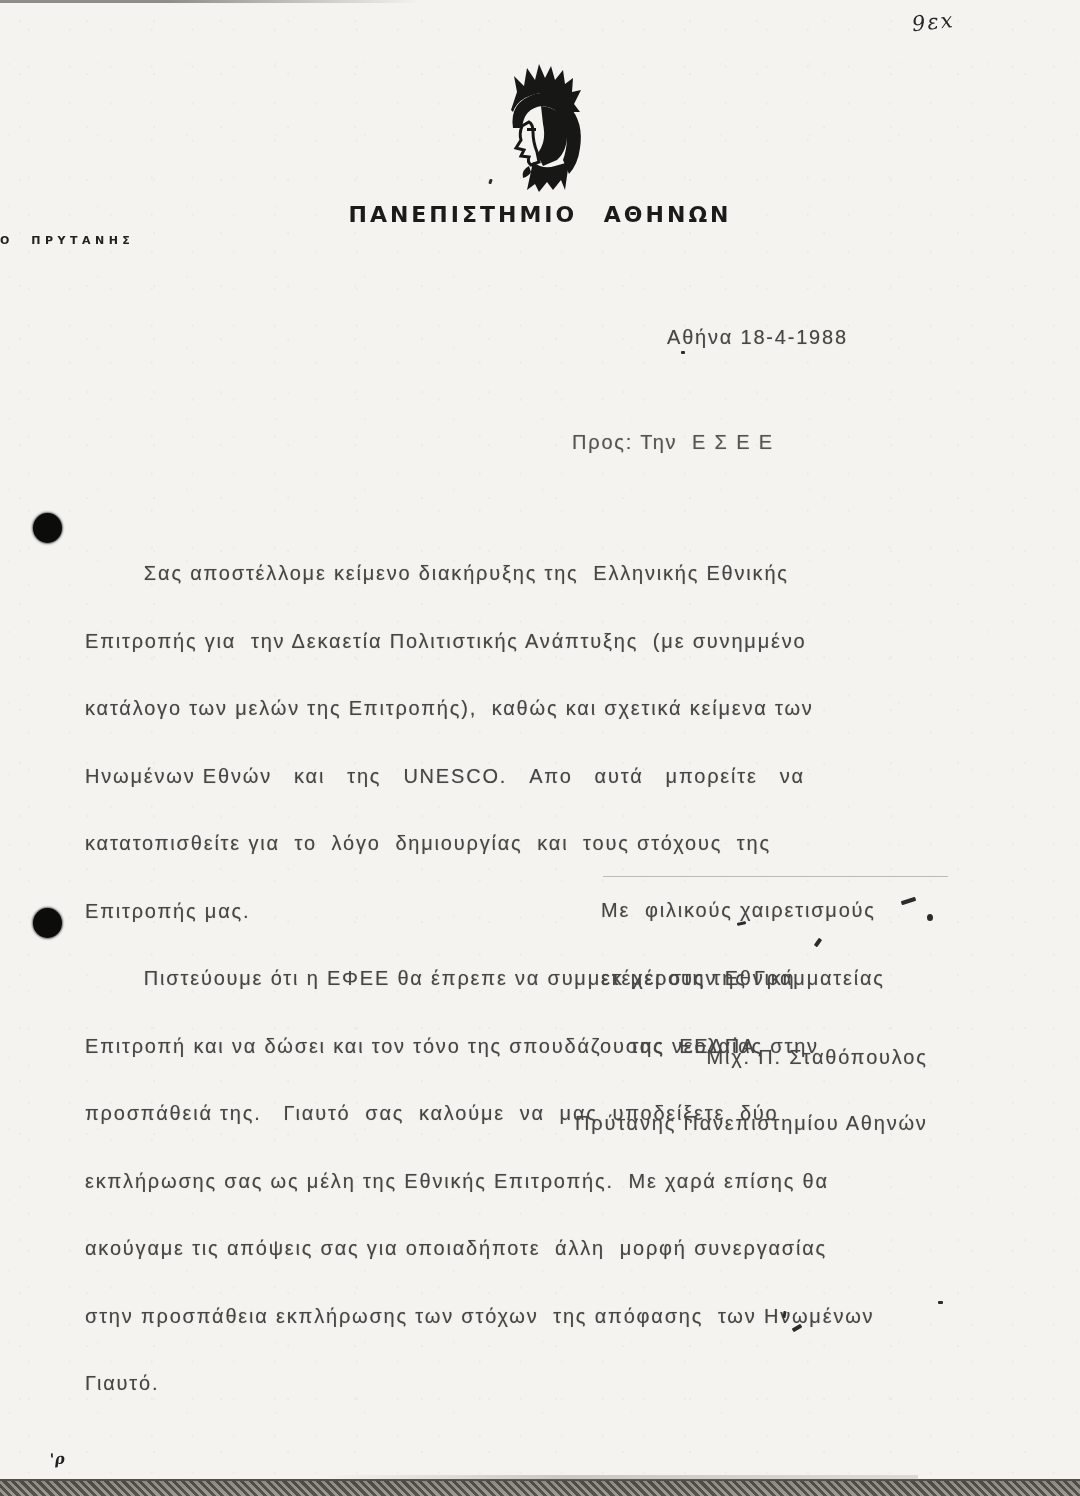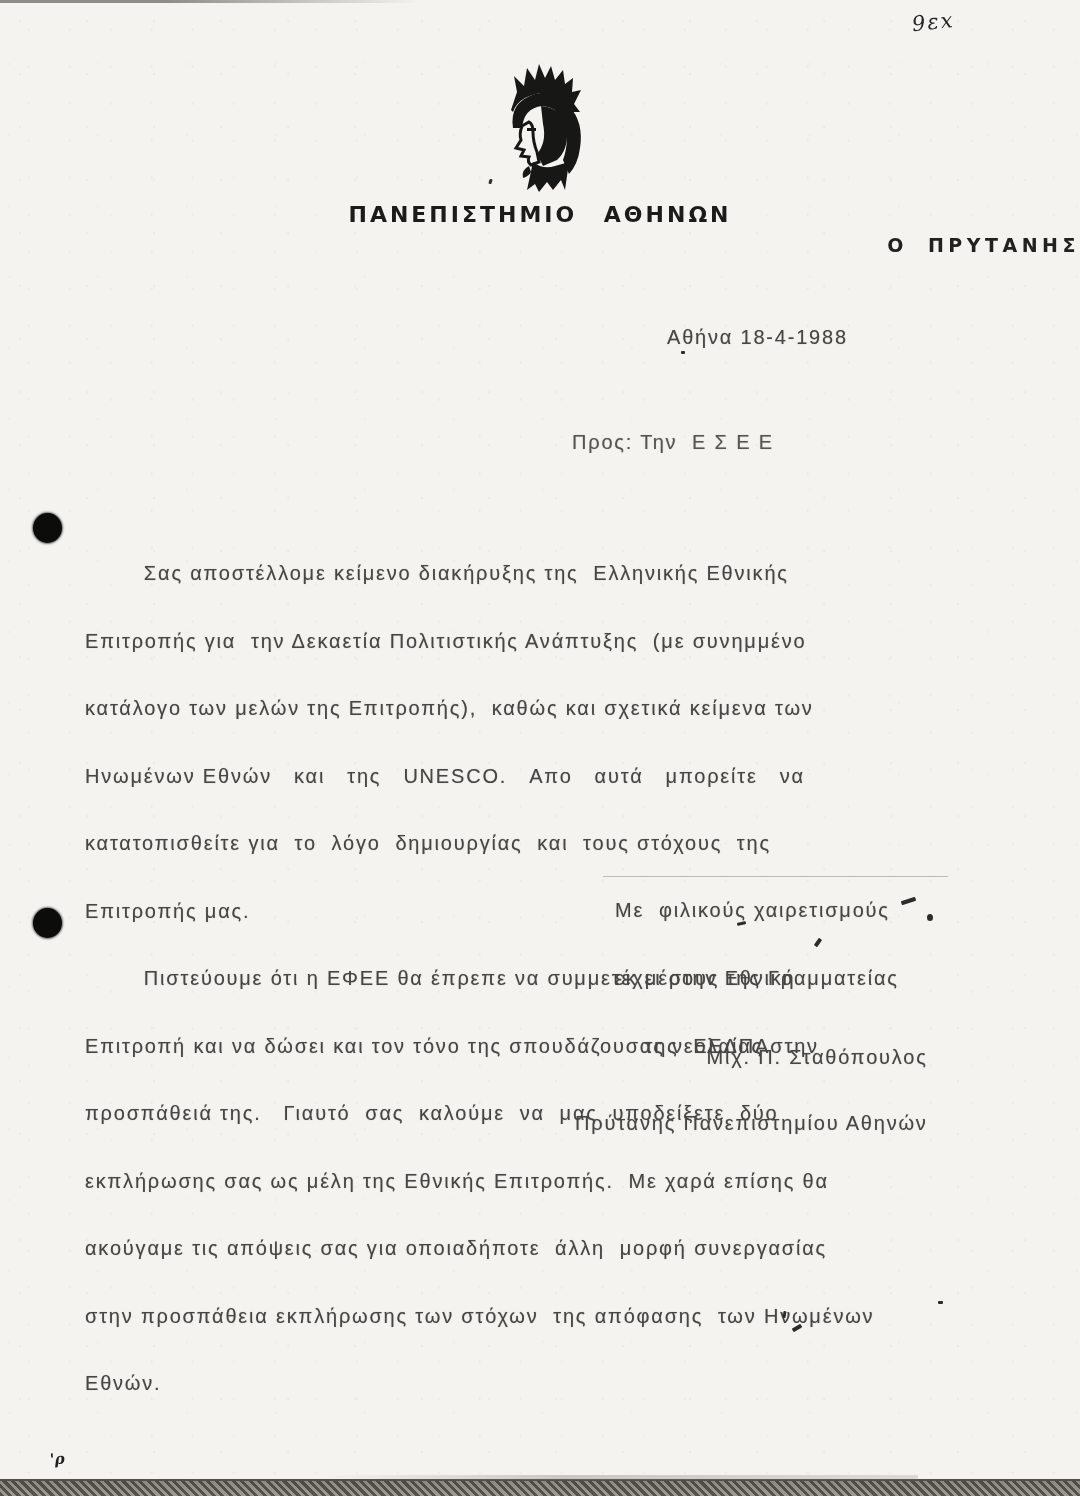--- a/index.html
+++ b/index.html
@@ -26,30 +26,30 @@
     font-family:"DejaVu Serif", serif; font-style:italic;
     font-size:21px; color:#262624; transform:rotate(-6deg); letter-spacing:2px;
   }
   .logo { position:absolute; left:483px; top:62px; }
   .uni {
     position:absolute; top:202px; left:0; right:0; text-align:center;
     font-size:22px; font-weight:bold; color:#1c1b1a;
     letter-spacing:3px; word-spacing:16px;
   }
   .office {
-    position:absolute; top:234px; left:0; right:0; text-align:right;
-    font-size:19px; font-weight:bold; color:#222120;
+    position:absolute; top:234px; left:0; right:0; text-align:left;
+    font-size:11px; font-weight:bold; color:#222120;
     letter-spacing:4.5px; word-spacing:9px;
   }
   .date-line { position:absolute; top:326px; left:667px; }
   .recipient-line { position:absolute; top:431px; left:572px; color:#55544f; }
   .letter-body { position:absolute; top:517px; left:85px; width:930px; }
   .letter-body div { height:21.5px; line-height:21.5px; }
   .closing-block { position:absolute; top:853px; left:601px; }
-  .closing-block div { height:22px; line-height:22px;margin-left:14px; }
+  .closing-block div { height:22px; line-height:22px; }
   .closing-underline { position:absolute; top:876px; left:603px; width:345px; height:1px;
     background:rgba(120,118,110,.45); }
   .signature-block { position:absolute; top:1001px; left:575px; }
   .signature-block div { height:20px; line-height:20px;text-align:right; }
   .punch-hole { position:absolute; width:29px; height:30px; border-radius:50%;
     background:#0c0c0b; box-shadow:0 0 2px 1px rgba(12,12,11,.6); }
   .hole-1 { left:33px; top:513px; }
   .hole-2 { left:33px; top:908px; }
   .speck { position:absolute; background:#2d2c2a; border-radius:1px; }
   .bottom-mark {
@@ -112,21 +112,21 @@
     <div>κατάλογο των μελών της Επιτροπής),  καθώς και σχετικά κείμενα των</div>
     <div>Ηνωμένων Εθνών   και   της   UNESCO.   Απο   αυτά   μπορείτε   να</div>
     <div>κατατοπισθείτε για  το  λόγο  δημιουργίας  και  τους στόχους  της</div>
     <div>Επιτροπής μας.</div>
     <div>        Πιστεύουμε ότι η ΕΦΕΕ θα έπρεπε να συμμετέχει στην Εθνική</div>
     <div>Επιτροπή και να δώσει και τον τόνο της σπουδάζουσας νεολαίας στην</div>
     <div>προσπάθειά της.   Γιαυτό  σας  καλούμε  να  μας  υποδείξετε  δύο</div>
     <div>εκπλήρωσης σας ως μέλη της Εθνικής Επιτροπής.  Με χαρά επίσης θα</div>
     <div>ακούγαμε τις απόψεις σας για οποιαδήποτε  άλλη  μορφή συνεργασίας</div>
     <div>στην προσπάθεια εκπλήρωσης των στόχων  της απόφασης  των Ηνωμένων</div>
-    <div>Εθνών.</div>
+    <div>Γιαυτό.</div>
   </div>
 
   <div class="typew closing-block">
     <div>Με  φιλικούς χαιρετισμούς</div>
     <div>εκ μέρους της Γραμματείας</div>
     <div>    της  ΕΕΔΠΑ</div>
   </div>
   <div class="closing-underline"></div>
 
   <div class="typew signature-block">

